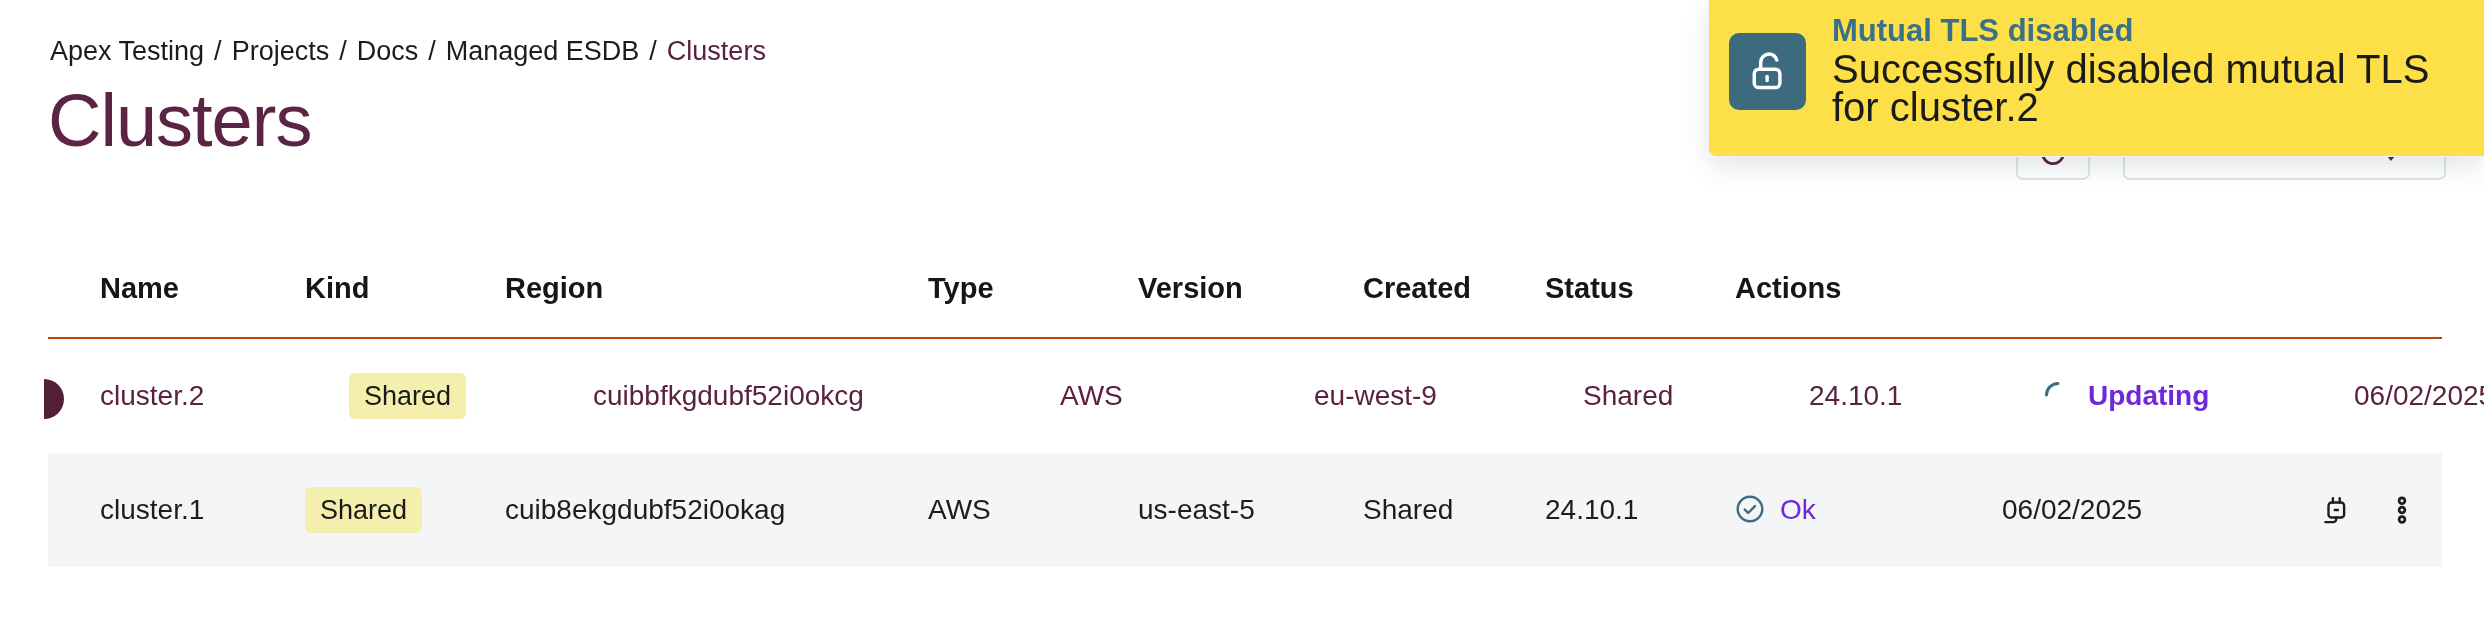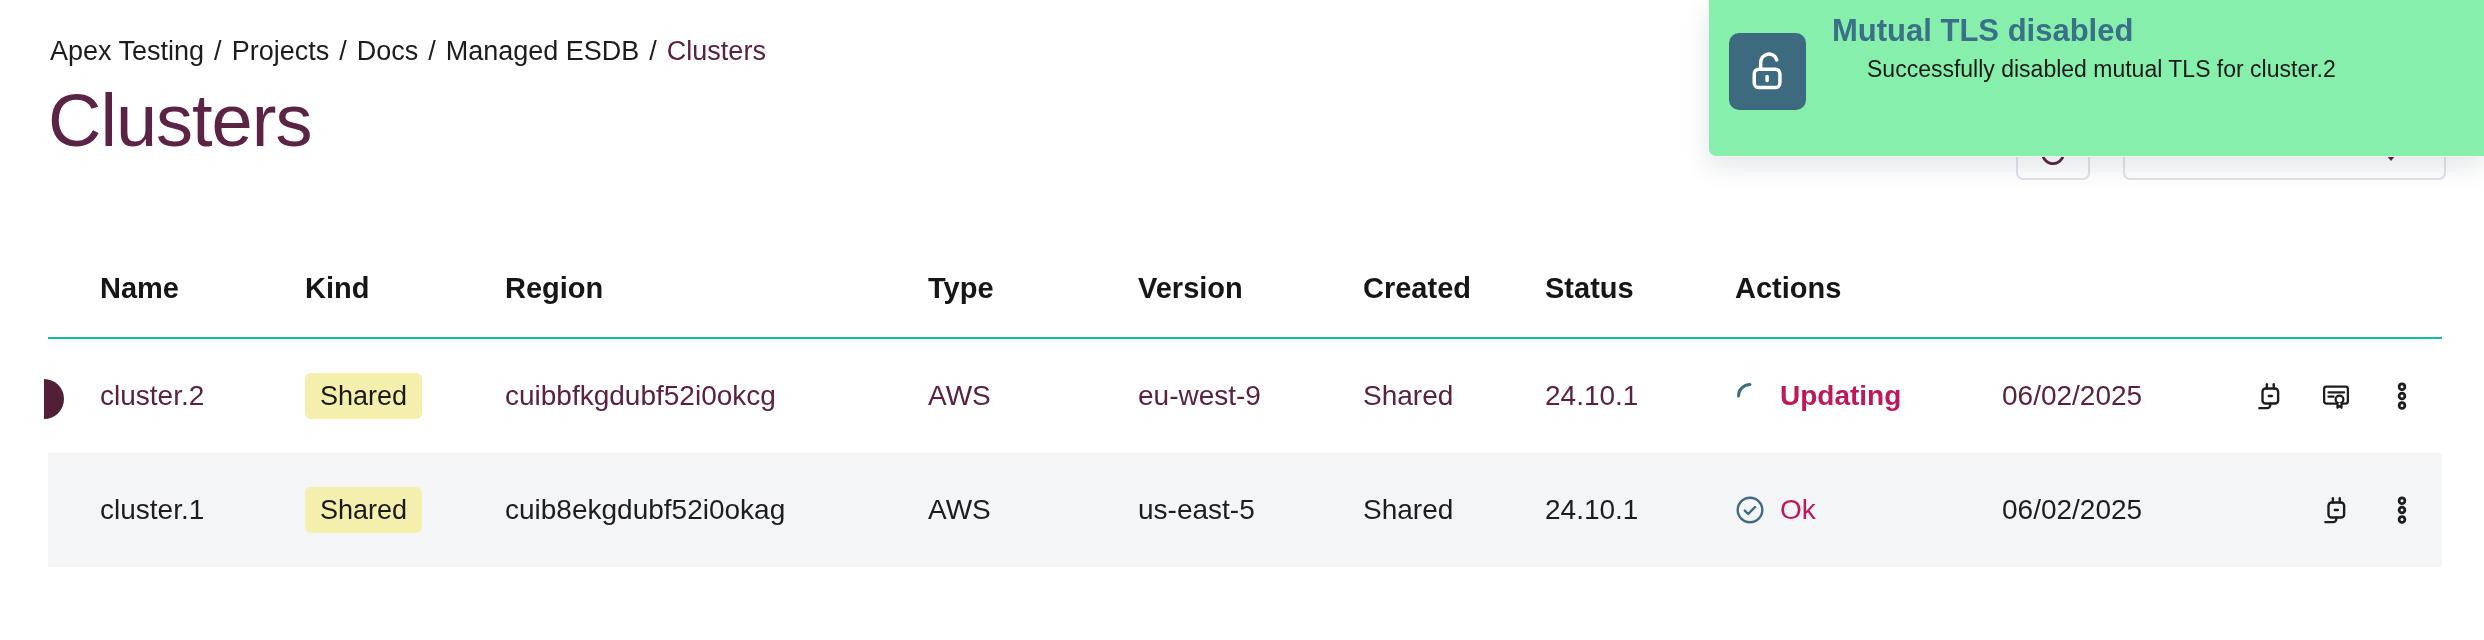--- a/index.html
+++ b/index.html
@@ -22,42 +22,42 @@
   .btn { background:#ffffff; border:2px solid #dfe4ea; border-radius:7px; height:56px;
          position:relative; }
   .btn-icon-only { width:74px; }
   .btn-wide { width:323px; }
   .refresh-glyph { position:absolute; left:50%; top:50%; transform:translate(-50%,-46%); width:28px; height:28px; }
   .caret-glyph { position:absolute; right:44px; top:24px; width:0; height:0;
                  border-left:9px solid transparent; border-right:9px solid transparent;
                  border-top:11px solid #5a2240; }
 
   
-  .toast { position:absolute; left:1708px; top:0; width:776px; height:157px; background:#86efac;
+  .toast { position:absolute; left:1708px; top:0; width:776px; height:157px; background:#fde047;
            z-index:50; border-bottom-left-radius:8px; border:1px solid #f1f2f4; border-top:none; border-right:none;
            box-shadow:0 10px 26px rgba(40,60,80,0.13); display:flex; align-items:flex-start; }
   .toast-icon-box { margin:33px 0 0 20px; width:77px; height:77px; background:#3e6a80; border-radius:10px;
                     display:flex; align-items:center; justify-content:center; flex:none; }
   .toast-icon-box svg { width:44px; height:44px; }
   .toast-text { margin:12px 20px 0 26px; }
   .toast-title { color:#3a7088; font-size:31px; font-weight:700; line-height:38px; }
-  .toast-message { color:#1a1a1a; font-size:23px; line-height:38px; max-width:620px;margin-left:35px; }
+  .toast-message { color:#1a1a1a; font-size:40px; line-height:38px; max-width:620px; }
 
   
   .cluster-table { position:absolute; left:48px; top:240px; width:2394px; }
   .t-row { display:grid; grid-template-columns:205px 200px 423px 210px 225px 182px 190px 267px 229px 211px;
            padding-left:52px; align-items:center; }
-  .t-head { height:99px; border-bottom:2px solid #14b8a6; font-size:29px; font-weight:700; color:#161618; }
+  .t-head { height:99px; border-bottom:2px solid #c2410c; font-size:29px; font-weight:700; color:#161618; }
   .t-body-row { height:114px; font-size:28px; }
-  .row-0 { background:#ffffff; color:#5a2240; }
+  .row-0 { background:#ffffff; color:#5a2240;gap:44px; }
   .row-1 { background:#f4f5f7; color:#1d1d20; }
   .cell { white-space:nowrap; overflow:visible; }
   .badge { display:inline-block; background:#f5efae; color:#1a1a1a; border-radius:6px;
            padding:7px 15px; font-size:27px; line-height:1.2; }
-  .status-cell { display:flex; align-items:center; gap:15px; color:#be185d; font-weight:600; }
+  .status-cell { display:flex; gap:15px; color:#6d28d9; font-weight:600; }
   .status-cell.ok { font-weight:400; }
   .status-cell svg { width:30px; height:30px; flex:none; }
   .actions-cell { display:flex; justify-content:flex-end; gap:36px; padding-right:25px; }
   .action-icon { width:30px; height:36px; display:flex; align-items:center; justify-content:center; cursor:pointer; }
   .action-icon svg { width:34px; height:40px; }
 
   
   .row-marker { position:absolute; left:44px; top:379px; width:20px; height:40px;
                 background:#512036; border-radius:0 20px 20px 0; z-index:2; }
 </style>

